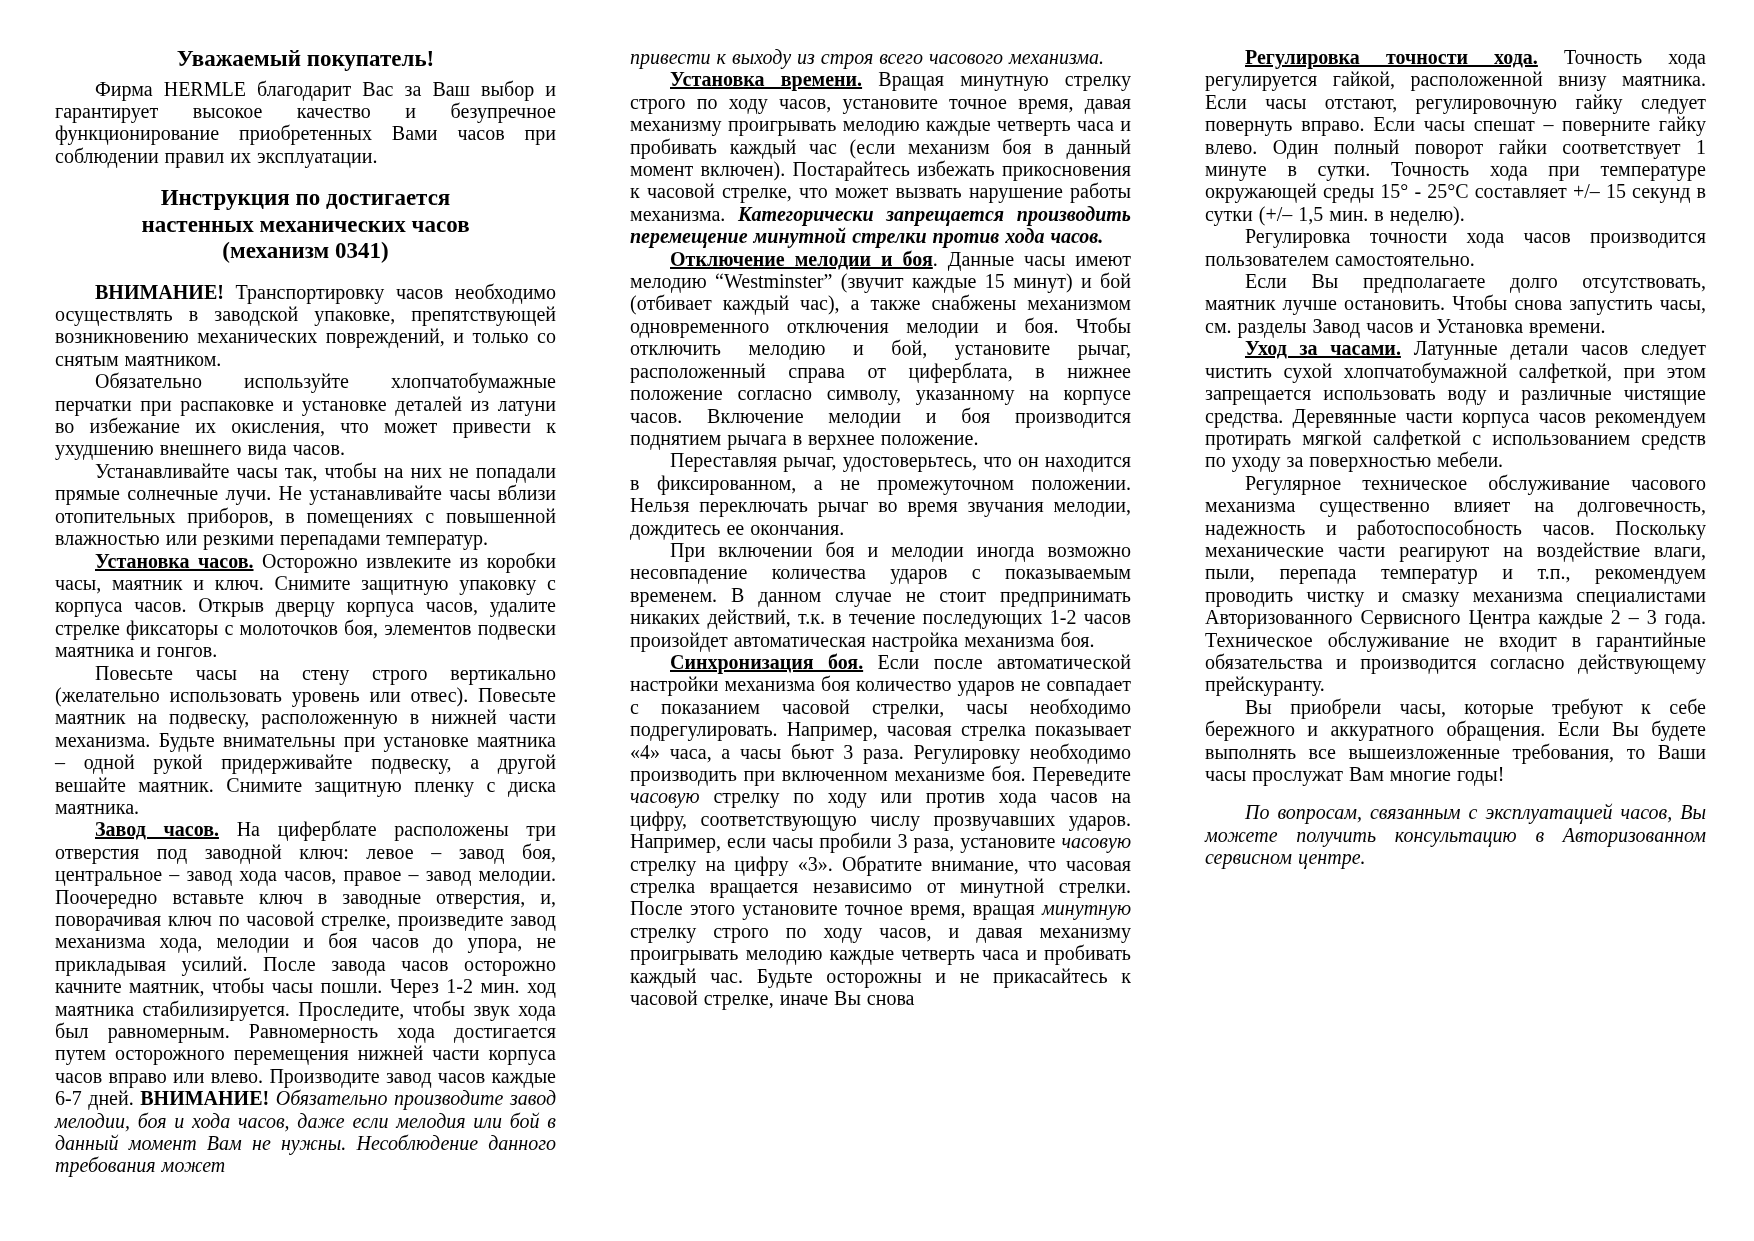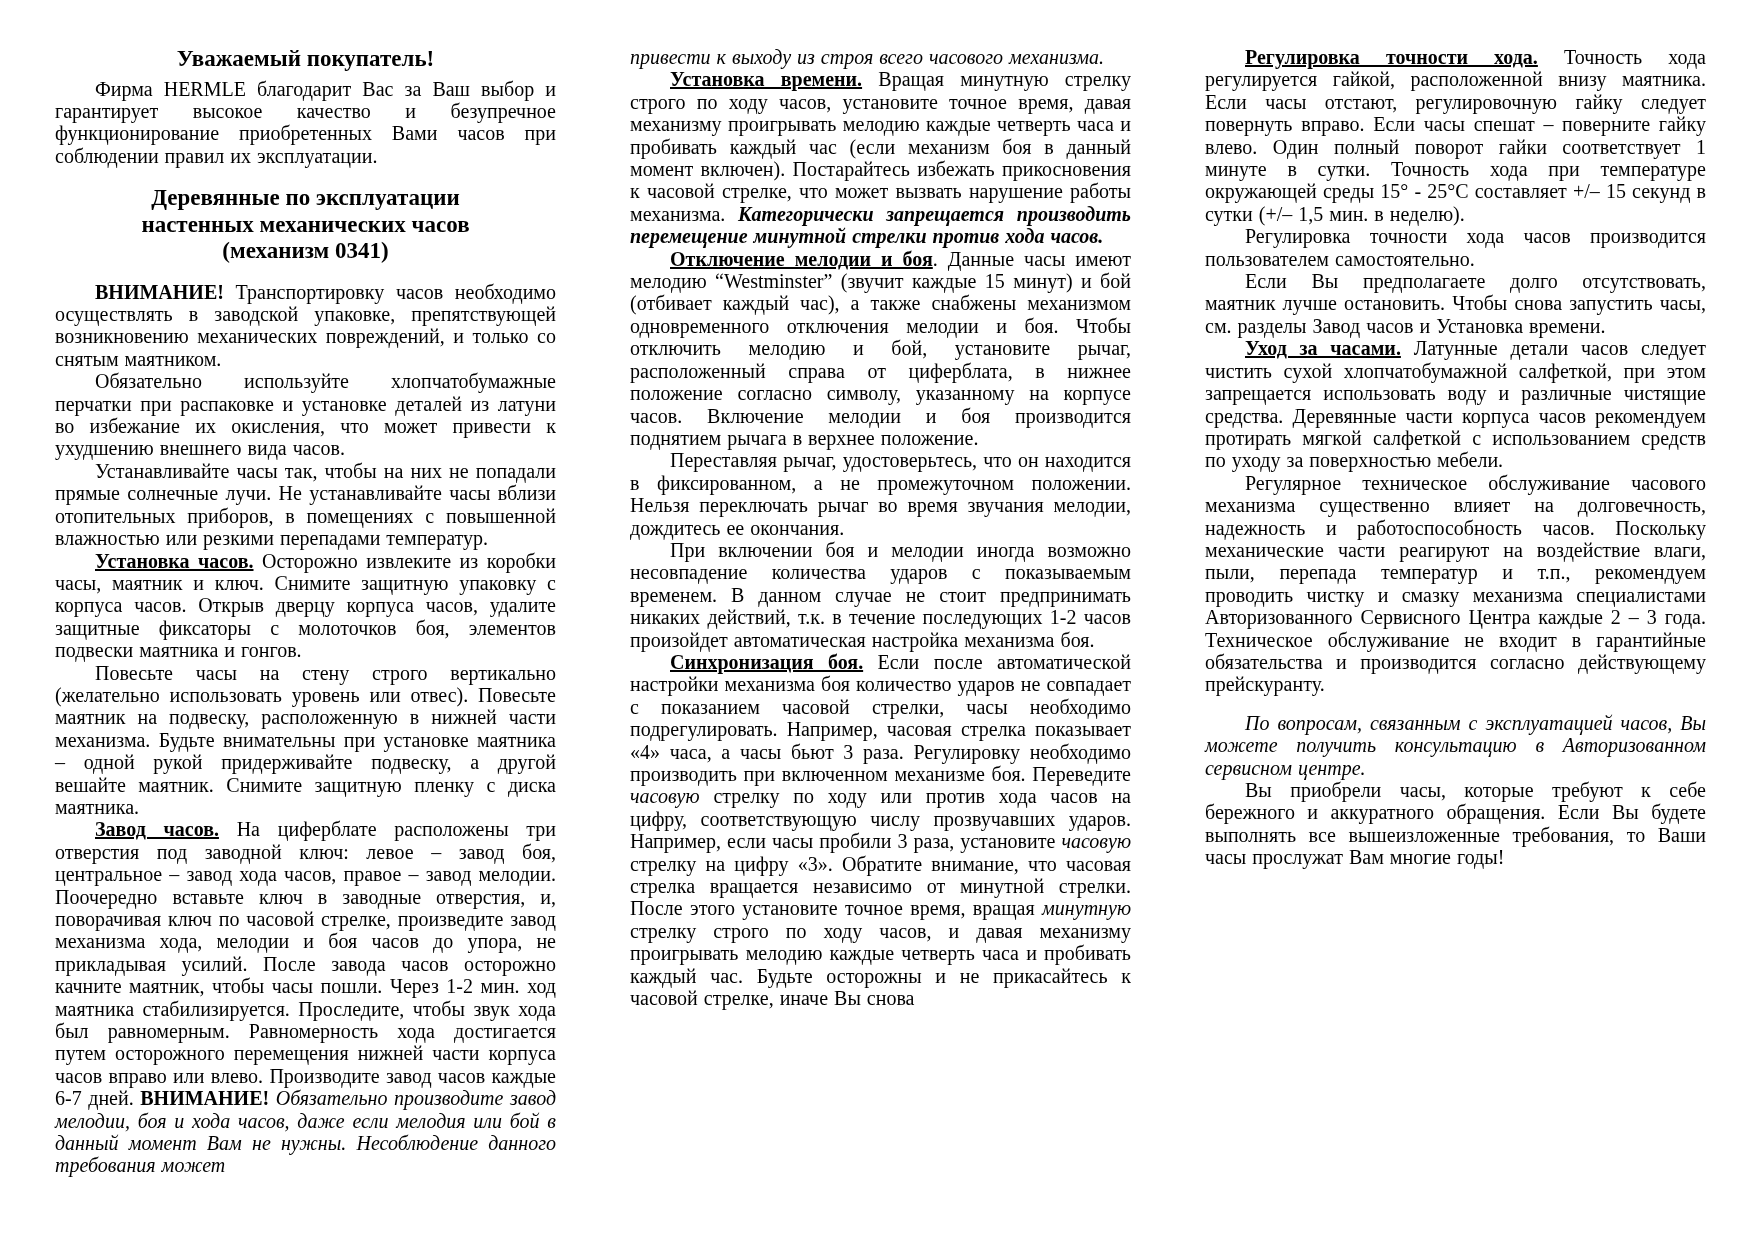--- a/index.html
+++ b/index.html
@@ -46,38 +46,38 @@
   .run.i { font-style: italic; }
   .run.u { text-decoration: underline; }
 </style>
 </head>
 <body>
 
 <div class="page">
   <div class="col">
       <h2 class="heading"><span class="run">Уважаемый покупатель!</span></h2>
       <p class="para sp-xs"><span class="run">Фирма HERMLE благодарит Вас за Ваш выбор и гарантирует высокое качество и безупречное функционирование приобретенных Вами часов при соблюдении правил их эксплуатации.</span></p>
-      <h2 class="heading sp-md"><span class="run">Деревянные по эксплуатации</span><br><span class="run">настенных механических часов</span><br><span class="run">(механизм  0341)</span></h2>
+      <h2 class="heading sp-md"><span class="run">Инструкция по достигается</span><br><span class="run">настенных механических часов</span><br><span class="run">(механизм  0341)</span></h2>
       <p class="para sp-lg"><span class="run b">ВНИМАНИЕ!</span><span class="run"> Транспортировку часов необходимо осуществлять в заводской упаковке, препятствующей возникновению механических повреждений, и только со снятым маятником.</span></p>
       <p class="para"><span class="run">Обязательно используйте хлопчатобумажные перчатки при распаковке и установке деталей из латуни во избежание их окисления, что может привести к ухудшению внешнего вида часов.</span></p>
       <p class="para"><span class="run">Устанавливайте часы так, чтобы на них не попадали прямые солнечные лучи. Не устанавливайте часы вблизи отопительных приборов, в помещениях с повышенной влажностью или резкими перепадами температур.</span></p>
-      <p class="para sp-sm"><span class="run b u">Установка часов.</span><span class="run"> Осторожно извлеките из коробки часы, маятник и ключ. Снимите защитную упаковку с корпуса часов. Открыв дверцу корпуса часов, удалите защитные фиксаторы с молоточков боя, элементов подвески маятника и гонгов.</span></p>
+      <p class="para sp-sm"><span class="run b u">Установка часов.</span><span class="run"> Осторожно извлеките из коробки часы, маятник и ключ. Снимите защитную упаковку с корпуса часов. Открыв дверцу корпуса часов, удалите стрелке фиксаторы с молоточков боя, элементов подвески маятника и гонгов.</span></p>
       <p class="para"><span class="run">Повесьте часы на стену строго вертикально (желательно использовать уровень или отвес). Повесьте маятник на подвеску, расположенную в нижней части механизма. Будьте внимательны при установке маятника – одной рукой придерживайте подвеску, а другой вешайте маятник. Снимите защитную пленку с диска маятника.</span></p>
       <p class="para sp-sm"><span class="run b u">Завод часов.</span><span class="run"> На циферблате расположены три отверстия под заводной ключ: левое – завод боя, центральное – завод хода часов, правое – завод мелодии. Поочередно вставьте ключ в заводные отверстия, и, поворачивая ключ по часовой стрелке, произведите завод механизма хода, мелодии и боя часов до упора, не прикладывая усилий. После завода часов осторожно качните маятник, чтобы часы пошли. Через 1-2 мин. ход маятника стабилизируется. Проследите, чтобы звук хода был равномерным. Равномерность хода достигается путем осторожного перемещения нижней части корпуса часов вправо или влево. Производите завод часов каждые 6-7 дней. </span><span class="run b">ВНИМАНИЕ!</span><span class="run"> </span><span class="run i">Обязательно производите завод мелодии, боя и хода часов, даже если мелодия или бой в данный момент Вам не нужны. Несоблюдение данного требования может</span></p>
     </div>
   <div class="col">
       <p class="para noindent"><span class="run i">привести к выходу из строя всего часового механизма.</span></p>
       <p class="para sp-sm"><span class="run b u">Установка времени.</span><span class="run"> Вращая минутную стрелку строго по ходу часов, установите точное время, давая механизму проигрывать мелодию каждые четверть часа и пробивать каждый час (если механизм боя в данный момент включен). Постарайтесь избежать прикосновения к часовой стрелке, что может вызвать нарушение работы механизма. </span><span class="run b i">Категорически запрещается производить перемещение минутной стрелки против хода часов.</span></p>
       <p class="para sp-sm"><span class="run b u">Отключение мелодии и боя</span><span class="run">. Данные часы имеют мелодию “Westminster” (звучит каждые 15 минут) и бой (отбивает каждый час), а также снабжены механизмом одновременного отключения мелодии и боя. Чтобы отключить мелодию и бой, установите рычаг, расположенный справа от циферблата, в нижнее положение согласно символу, указанному на корпусе часов. Включение мелодии и боя производится поднятием рычага в верхнее положение.</span></p>
       <p class="para"><span class="run">Переставляя рычаг, удостоверьтесь, что он находится в фиксированном, а не промежуточном положении. Нельзя переключать рычаг во время звучания мелодии, дождитесь ее окончания.</span></p>
       <p class="para"><span class="run">При включении боя и мелодии иногда возможно несовпадение количества ударов с показываемым временем. В данном случае не стоит предпринимать никаких действий, т.к. в течение последующих 1-2 часов произойдет автоматическая настройка механизма боя.</span></p>
       <p class="para sp-sm"><span class="run b u">Синхронизация боя.</span><span class="run"> Если после автоматической настройки механизма боя количество ударов не совпадает с показанием часовой стрелки, часы необходимо подрегулировать. Например, часовая стрелка показывает «4» часа, а часы бьют 3 раза. Регулировку необходимо производить при включенном механизме боя. Переведите </span><span class="run i">часовую</span><span class="run"> стрелку по ходу или против хода часов на цифру, соответствующую числу прозвучавших ударов. Например, если часы пробили 3 раза, установите </span><span class="run i">часовую</span><span class="run"> стрелку на цифру «3». Обратите внимание, что часовая стрелка вращается независимо от минутной стрелки. После этого установите точное время, вращая </span><span class="run i">минутную</span><span class="run"> стрелку строго по ходу часов, и давая механизму проигрывать мелодию каждые четверть часа и пробивать каждый час. Будьте осторожны и не прикасайтесь к часовой стрелке, иначе Вы снова</span></p>
     </div>
   <div class="col">
       <p class="para sp-sm"><span class="run b u">Регулировка точности хода.</span><span class="run"> Точность хода регулируется гайкой, расположенной внизу маятника. Если часы отстают, регулировочную гайку следует повернуть вправо. Если часы спешат – поверните гайку влево. Один полный поворот гайки соответствует 1 минуте в сутки. Точность хода при температуре окружающей среды 15° - 25°С составляет +/– 15 секунд в сутки (+/– 1,5 мин. в неделю).</span></p>
       <p class="para"><span class="run">Регулировка точности хода часов производится пользователем самостоятельно.</span></p>
       <p class="para"><span class="run">Если Вы предполагаете долго отсутствовать, маятник лучше остановить. Чтобы снова запустить часы, см. разделы Завод часов и Установка времени.</span></p>
       <p class="para sp-sm"><span class="run b u">Уход за часами.</span><span class="run"> Латунные детали часов следует чистить сухой хлопчатобумажной салфеткой, при этом запрещается использовать воду и различные чистящие средства. Деревянные части корпуса часов рекомендуем протирать мягкой салфеткой с использованием средств по уходу за поверхностью мебели.</span></p>
       <p class="para"><span class="run">Регулярное техническое обслуживание часового механизма существенно влияет на долговечность, надежность и работоспособность часов. Поскольку механические части реагируют на воздействие влаги, пыли, перепада температур и т.п., рекомендуем проводить чистку и смазку механизма специалистами Авторизованного Сервисного Центра каждые 2 – 3 года. Техническое обслуживание не входит в гарантийные обязательства и производится согласно действующему прейскуранту.</span></p>
+      <p class="para"><span class="run">Вы приобрели часы, которые требуют к себе бережного и аккуратного обращения. Если Вы будете выполнять все вышеизложенные требования, то Ваши часы прослужат Вам многие годы!</span></p>
       <p class="para sp-lg"><span class="run i">По вопросам, связанным с эксплуатацией часов, Вы можете получить консультацию в Авторизованном сервисном центре.</span></p>
-      <p class="para"><span class="run">Вы приобрели часы, которые требуют к себе бережного и аккуратного обращения. Если Вы будете выполнять все вышеизложенные требования, то Ваши часы прослужат Вам многие годы!</span></p>
     </div>
 </div>
 
 </body></html>

